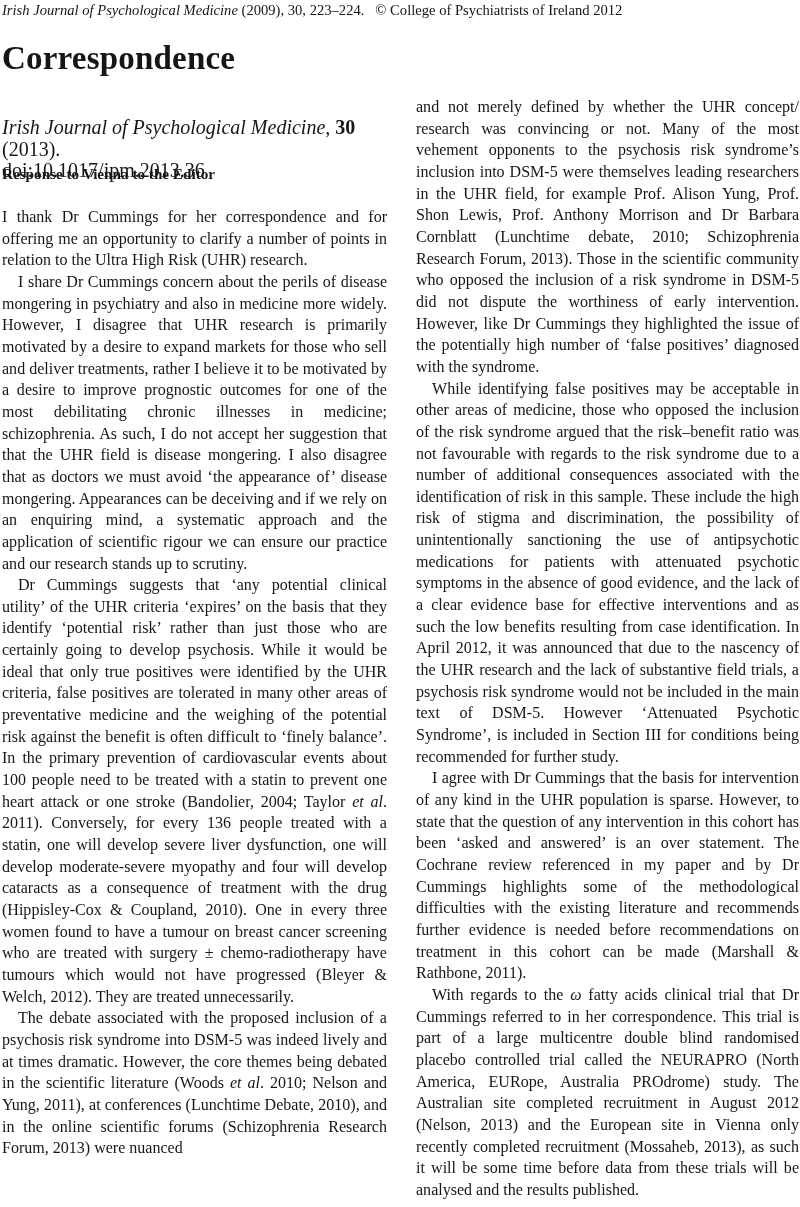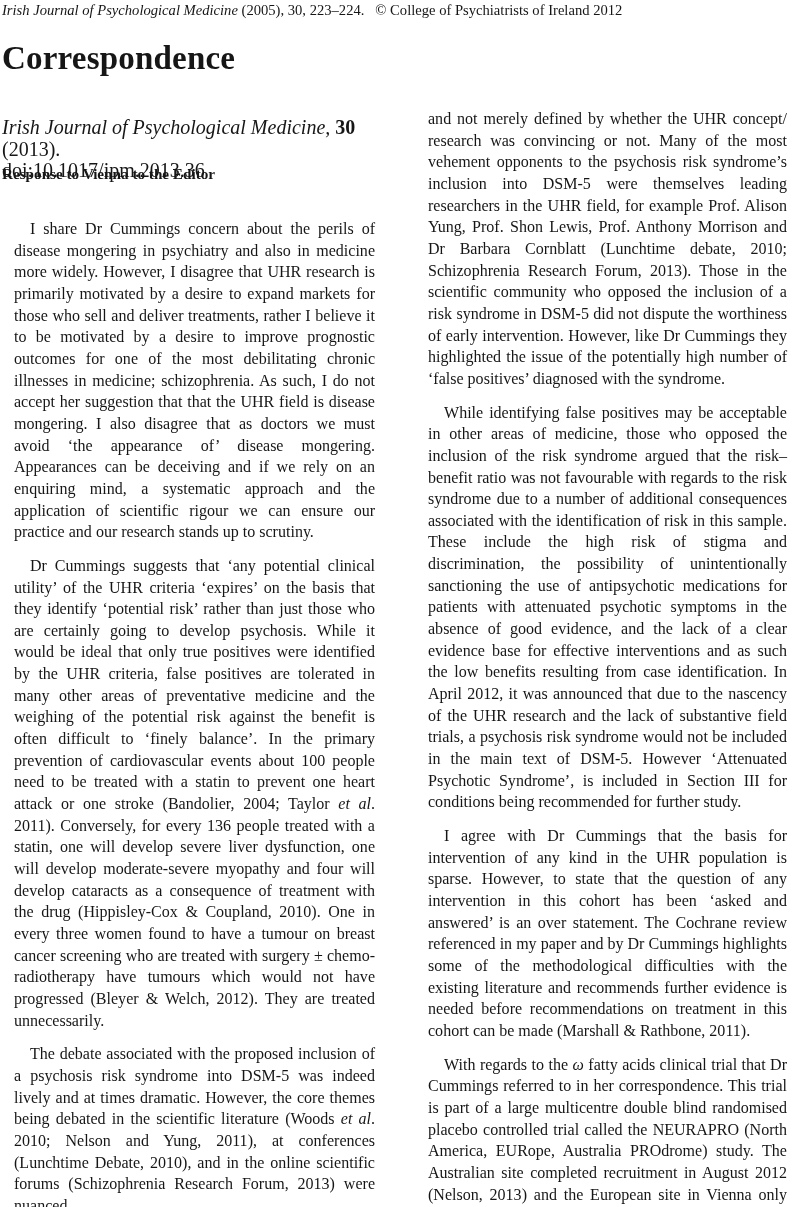--- a/index.html
+++ b/index.html
@@ -26,47 +26,48 @@
   .section-heading {
     position: absolute; left: 2px; top: 163px;
     font-size: 15.2px; font-weight: bold; line-height: 22px;
   }
   .col {
     position: absolute; font-size: 16.05px; line-height: 21.65px;
     text-align: justify; hyphens: manual;
   }
   .col-left { left: 2px; top: 206px; width: 385px; }
   .col-right { left: 416px; top: 96px; width: 383px; }
-  .col p { margin: 12px; text-indent: 0; }
+  .col p { margin: 0; text-indent: 0; }
   .col p.indent { text-indent: 16px; }
   .col i { }
 </style>
 </head>
 <body>
 
 <div class="running-head">
   <i>Irish Journal of Psychological Medicine</i>
-  <span>(2005),</span>
+  <span>(2009),</span>
   <b>30,</b>
   <span>223–224.</span>
   &nbsp;&nbsp;<span>© College of Psychiatrists of Ireland 2012</span>
 </div>
 
 <div class="title">Correspondence</div>
 
 <div class="citation">
   <i>Irish Journal of Psychological Medicine,</i>
   <b>30</b>
   <span>(2013).</span><br>
   <span>doi:10.1017/ipm.2013.36</span>
 </div>
 
 <div class="section-heading">Response to Vienna to the Editor</div>
 
 <div class="col col-left">
+  <p>I thank Dr Cummings for her correspondence and for offering me an opportunity to clarify a number of points in relation to the Ultra High Risk (UHR) research.</p>
   <p class="indent">I share Dr Cummings concern about the perils of disease mongering in psychiatry and also in medicine more widely. However, I disagree that UHR research is primarily motivated by a desire to expand markets for those who sell and deliver treatments, rather I believe it to be motivated by a desire to improve prognostic outcomes for one of the most debilitating chronic illnesses in medicine; schizophrenia. As such, I do not accept her suggestion that that the UHR field is disease mongering. I also disagree that as doctors we must avoid ‘the appearance of’ disease mongering. Appearances can be deceiving and if we rely on an enquiring mind, a systematic approach and the application of scientific rigour we can ensure our practice and our research stands up to scrutiny.</p>
   <p class="indent"><span>Dr Cummings suggests that ‘any potential clinical utility’ of the UHR criteria ‘expires’ on the basis that they identify ‘potential risk’ rather than just those who are certainly going to develop psychosis. While it would be ideal that only true positives were identified by the UHR criteria, false positives are tolerated in many other areas of preventative medicine and the weighing of the potential risk against the benefit is often difficult to ‘finely balance’. In the primary prevention of cardiovascular events about 100 people need to be treated with a statin to prevent one heart attack or one stroke (Bandolier, 2004; Taylor </span><i>et al</i><span>. 2011). Conversely, for every 136 people treated with a statin, one will develop severe liver dysfunction, one will develop moderate-severe myopathy and four will develop cataracts as a consequence of treatment with the drug (Hippisley-Cox &amp; Coupland, 2010). One in every three women found to have a tumour on breast cancer screening who are treated with surgery ± chemo-radiotherapy have tumours which would not have progressed (Bleyer &amp; Welch, 2012). They are treated unnecessarily.</span></p>
   <p class="indent"><span>The debate associated with the proposed inclusion of a psychosis risk syndrome into DSM-5 was indeed lively and at times dramatic. However, the core themes being debated in the scientific literature (Woods </span><i>et al</i><span>. 2010; Nelson and Yung, 2011), at conferences (Lunchtime Debate, 2010), and in the online scientific forums (Schizophrenia Research Forum, 2013) were nuanced</span></p>
 </div>
 
 <div class="col col-right">
   <p>and not merely defined by whether the UHR concept/ research was convincing or not. Many of the most vehement opponents to the psychosis risk syndrome’s inclusion into DSM-5 were themselves leading researchers in the UHR field, for example Prof. Alison Yung, Prof. Shon Lewis, Prof. Anthony Morrison and Dr Barbara Cornblatt (Lunchtime debate, 2010; Schizophrenia Research Forum, 2013). Those in the scientific community who opposed the inclusion of a risk syndrome in DSM-5 did not dispute the worthiness of early intervention. However, like Dr Cummings they highlighted the issue of the potentially high number of ‘false positives’ diagnosed with the syndrome.</p>
   <p class="indent">While identifying false positives may be acceptable in other areas of medicine, those who opposed the inclusion of the risk syndrome argued that the risk–benefit ratio was not favourable with regards to the risk syndrome due to a number of additional consequences associated with the identification of risk in this sample. These include the high risk of stigma and discrimination, the possibility of unintentionally sanctioning the use of antipsychotic medications for patients with attenuated psychotic symptoms in the absence of good evidence, and the lack of a clear evidence base for effective interventions and as such the low benefits resulting from case identification. In April 2012, it was announced that due to the nascency of the UHR research and the lack of substantive field trials, a psychosis risk syndrome would not be included in the main text of DSM-5. However ‘Attenuated Psychotic Syndrome’, is included in Section III for conditions being recommended for further study.</p>
   <p class="indent">I agree with Dr Cummings that the basis for intervention of any kind in the UHR population is sparse. However, to state that the question of any intervention in this cohort has been ‘asked and answered’ is an over statement. The Cochrane review referenced in my paper and by Dr Cummings high­lights some of the methodological difficulties with the existing literature and recommends further evidence is needed before recommendations on treatment in this cohort can be made (Marshall &amp; Rathbone, 2011).</p>
   <p class="indent"><span>With regards to the </span><i>ω</i><span> fatty acids clinical trial that Dr Cummings referred to in her correspondence. This trial is part of a large multicentre double blind randomised placebo controlled trial called the NEURAPRO (North America, EURope, Australia PROdrome) study. The Australian site completed recruitment in August 2012 (Nelson, 2013) and the European site in Vienna only recently completed recruitment (Mossaheb, 2013), as such it will be some time before data from these trials will be analysed and the results published.</span></p>

